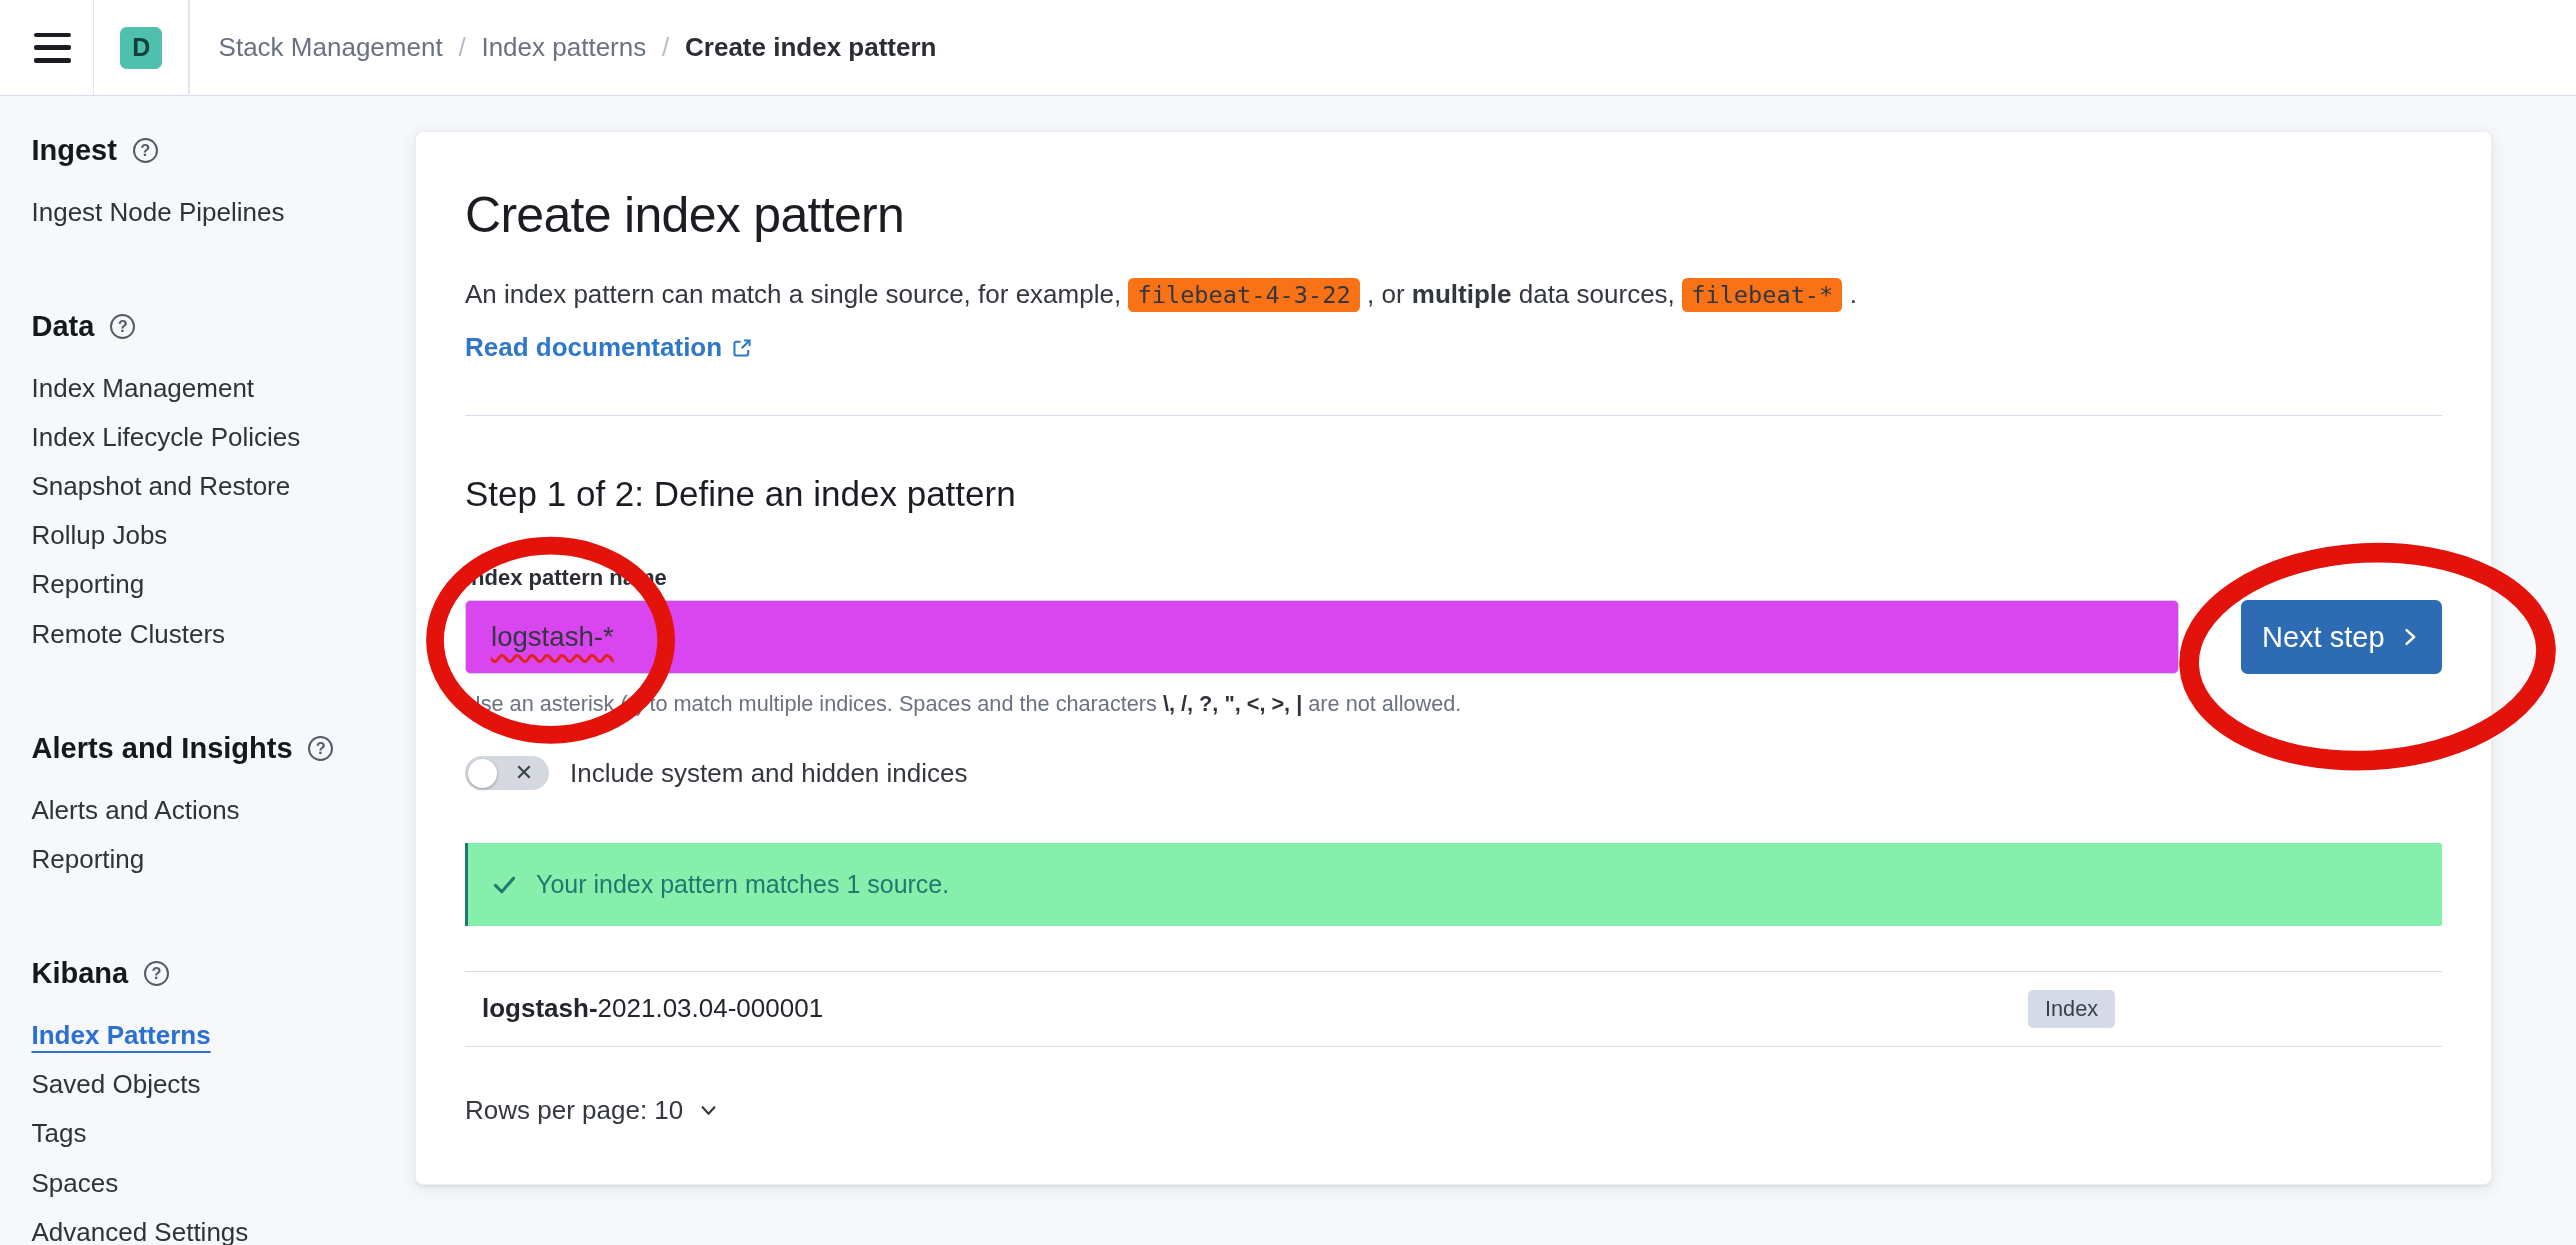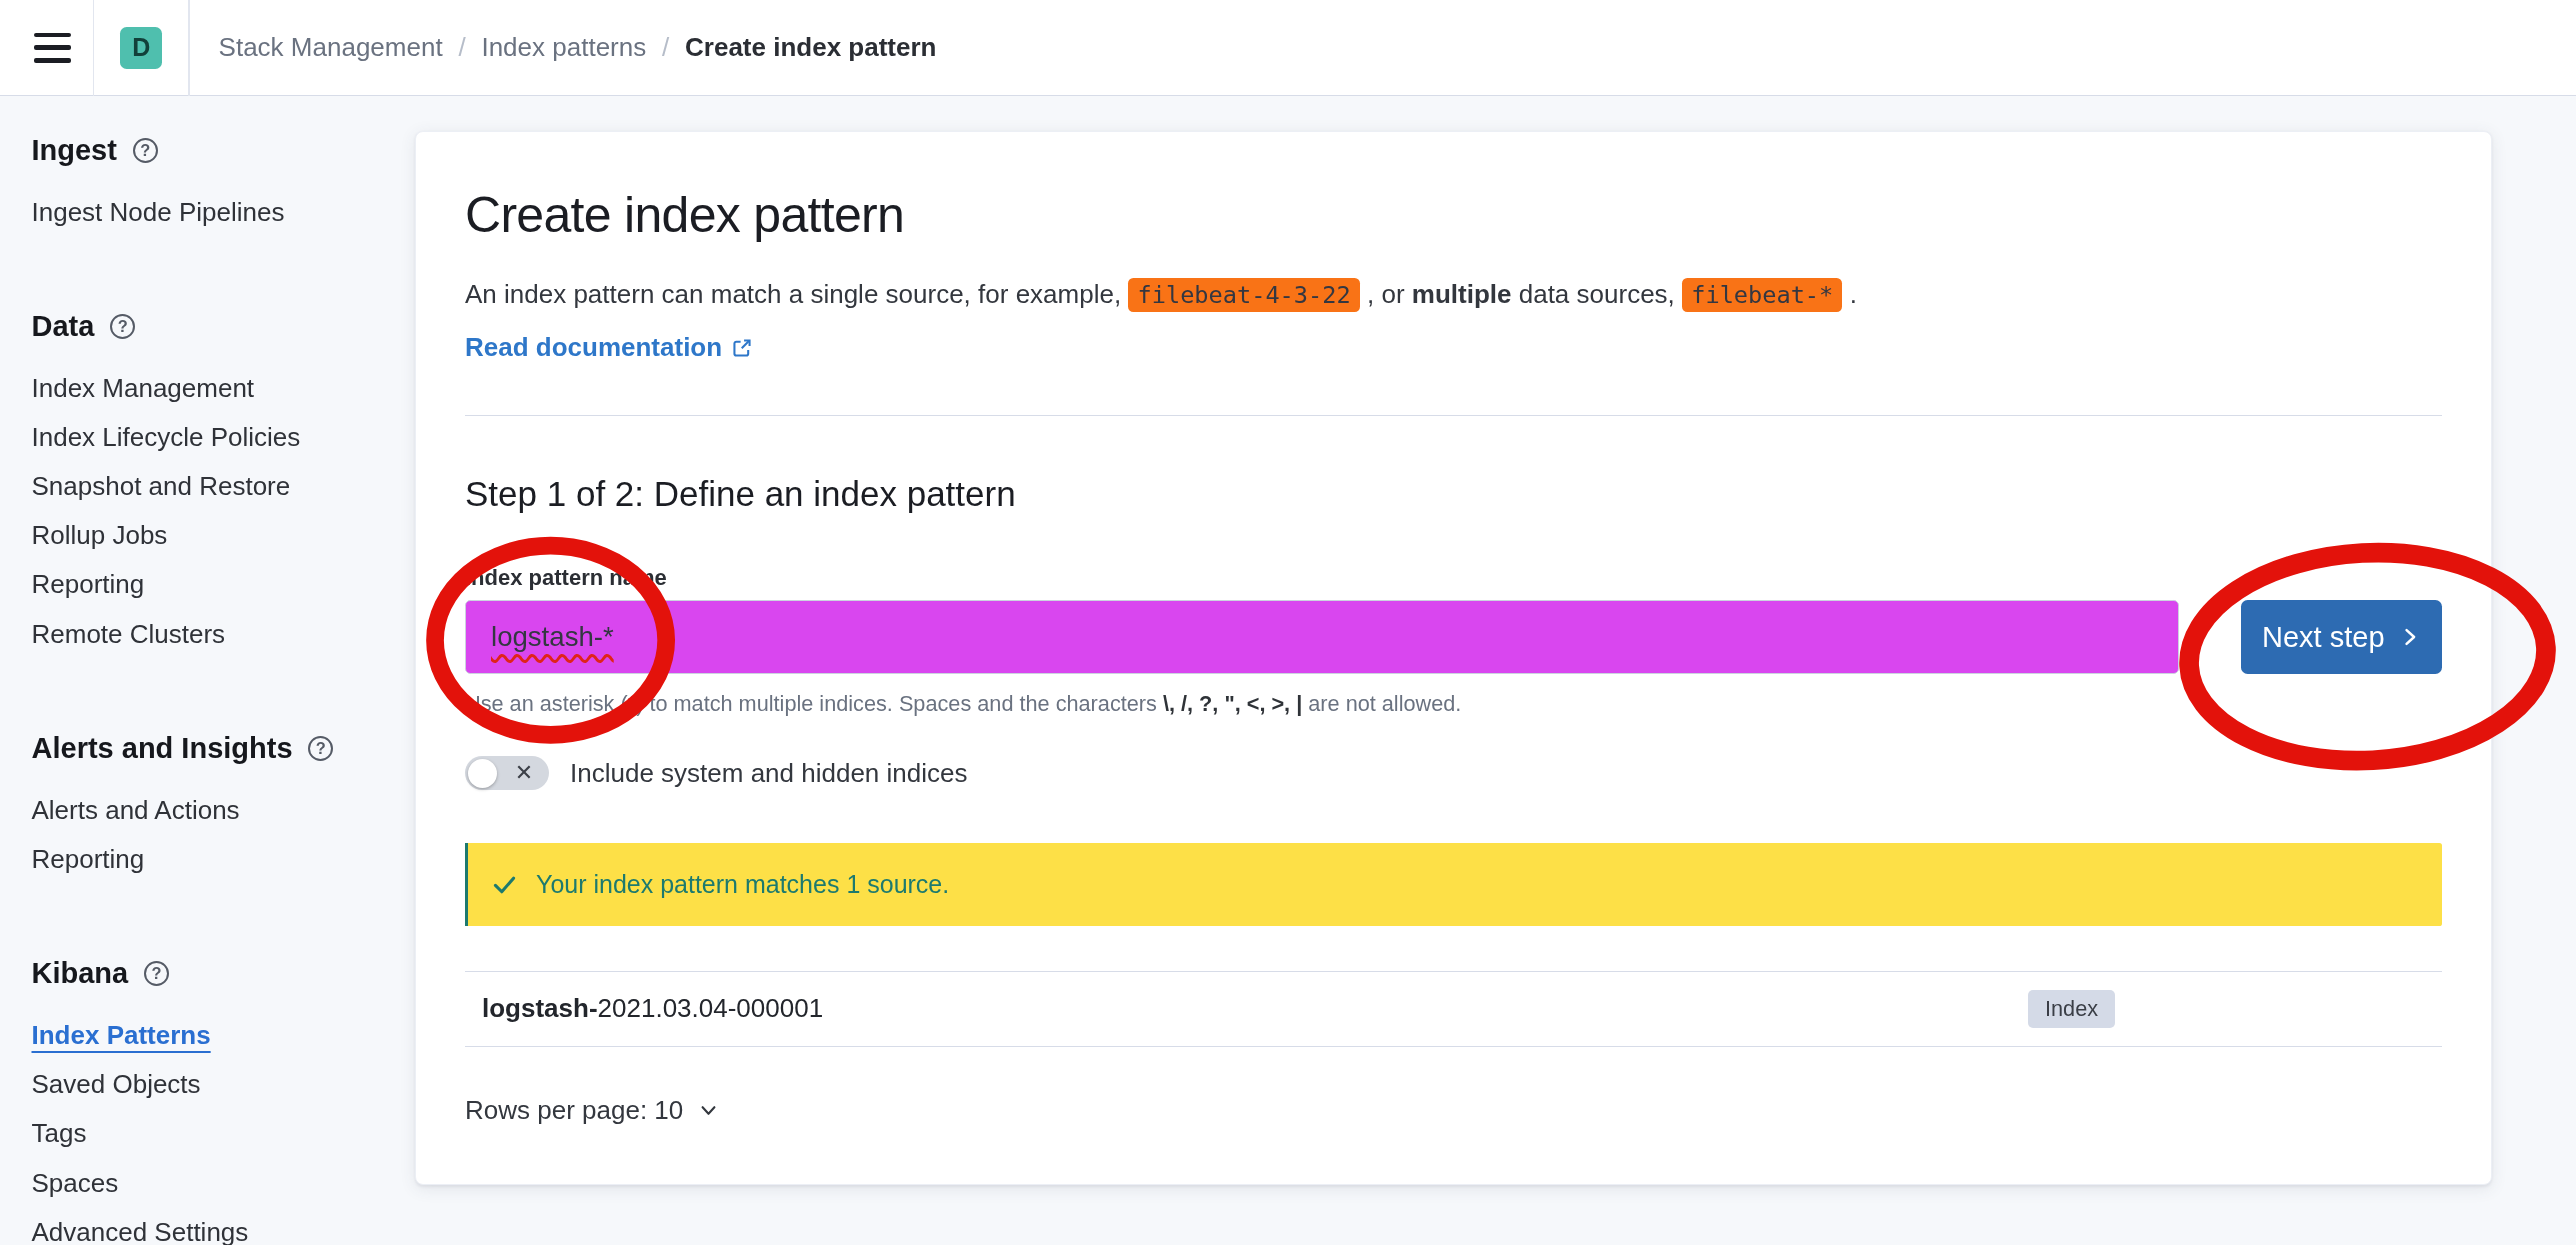--- a/index.html
+++ b/index.html
@@ -54,21 +54,21 @@
     color:#fff; font-size:29px; font-weight:500; font-family:inherit; display:flex; align-items:center;
     justify-content:center; gap:14.4px; cursor:pointer; flex-shrink:0; }
   .helper { margin-top:15.8px; font-size:21.7px; line-height:27.6px; color:#6a7280; }
   .helper .sym { color:#2f3338; font-weight:700; }
   .toggle-row { margin-top:37px; display:flex; align-items:center; gap:21px; height:37px; }
   .switch { width:84px; height:34px; border-radius:17px; background:#d4d8df; position:relative; cursor:pointer; flex-shrink:0; }
   .knob { position:absolute; left:3.3px; top:2.6px; width:29px; height:29px; border-radius:50%; background:#fff;
     box-shadow:0 1.3px 3.3px rgba(0,0,0,.28); }
   .switch-x { position:absolute; right:15.8px; top:50%; transform:translateY(-50%); font-size:22px; color:#3c4048; line-height:1; }
   .toggle-label { font-size:26px; color:#33373e; }
-  .callout { margin-top:51px; height:83px; background:#fde047; border-left:3.9px solid #1d7a6e;
+  .callout { margin-top:51px; height:83px; background:#86efac; border-left:3.9px solid #1d7a6e;
     display:flex; align-items:center; gap:17px; padding-left:22px; font-size:25px; color:#1d7a6e; border-radius:0 2.6px 2.6px 0; }
   .table { margin-top:45px; border-top:1.3px solid #d7dce8; border-bottom:1.3px solid #d7dce8; }
   .trow { height:74px; display:flex; align-items:center; padding-left:17px; }
   .tname { flex:1; font-size:26px; color:#23262c; }
   .tname strong { font-weight:700; }
   .tbadge-cell { width:414px; }
   .badge { display:inline-block; background:#d4dae7; border-radius:5px; padding:5.9px 17px; font-size:21.7px;
     font-weight:500; color:#3a3e46; }
   .rpp { margin-top:48px; display:flex; align-items:center; gap:15px; font-size:26px; line-height:31.5px;
     color:#33373e; cursor:pointer; width:max-content; }

